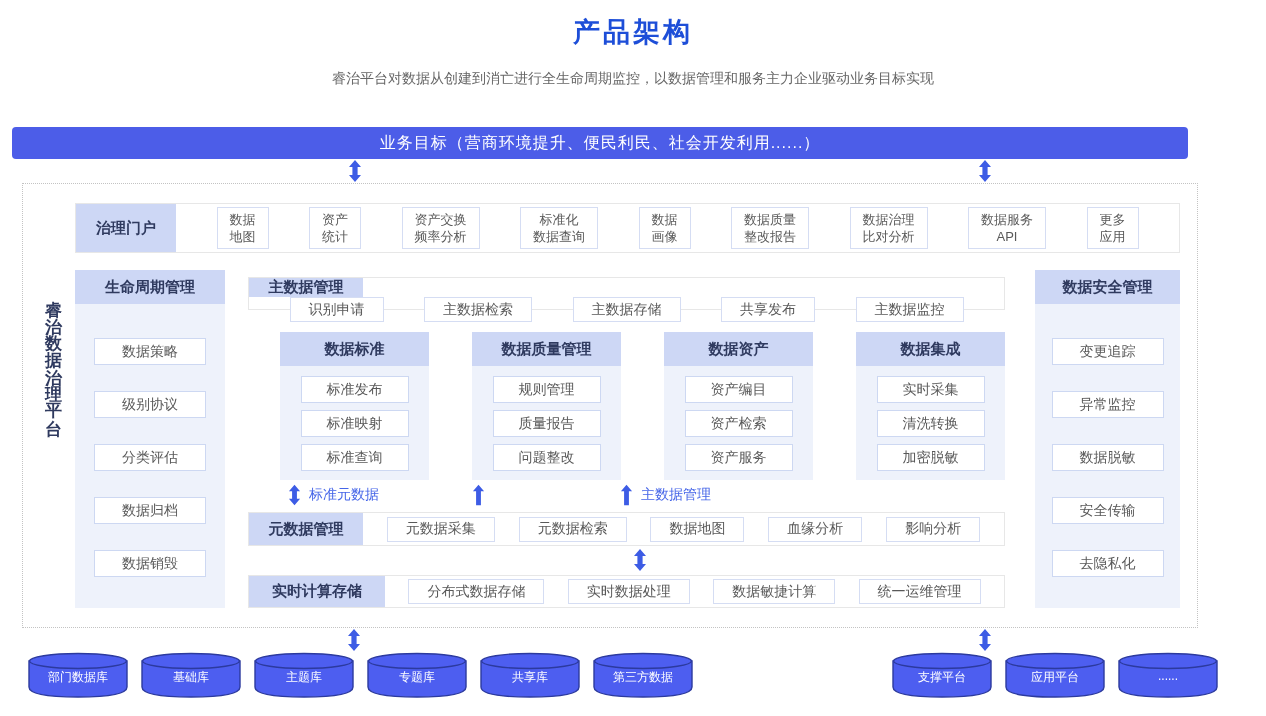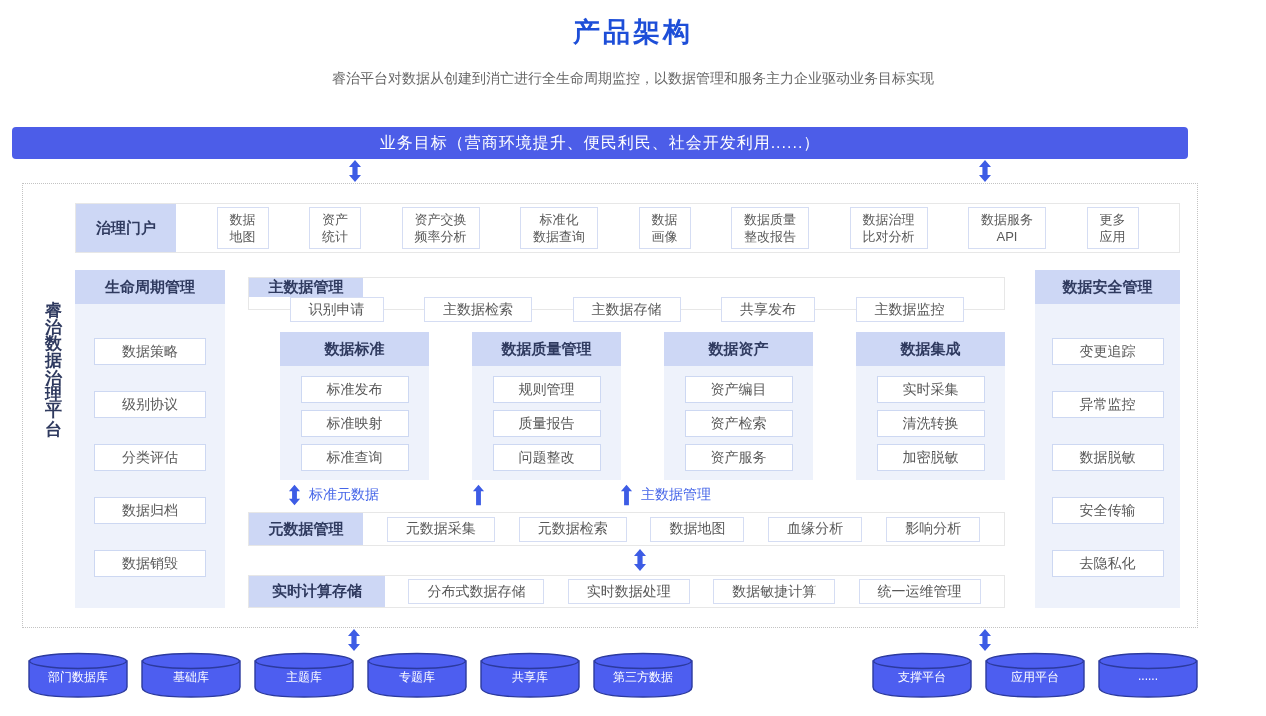--- a/index.html
+++ b/index.html
@@ -90,21 +90,21 @@
   #flow-0 { left:288px; } #flow-1 { left:450px;flex-direction:column; } #flow-2 { left:620px; }
   
   .arrow { position:absolute; }
   #arrow-top-1 { left:348px; top:160px; }
   #arrow-top-2 { left:978px; top:160px; }
   #arrow-mid   { left:633px; top:548px; }
   #arrow-bot-1 { left:347px; top:629px; }
   #arrow-bot-2 { left:978px; top:629px; }
   
   .cyl-group { position:absolute; top:652px; display:flex; gap:13px; }
-  #cyl-left { left:28px; } #cyl-right { left:836px;padding-left:36px; }
+  #cyl-left { left:28px; } #cyl-right { left:856px;padding-left:36px; }
   .cyl { position:relative; width:100px; height:46px; flex:none; }
   .cyl svg { position:absolute; left:0; top:0; }
   .cyl span {
     position:absolute; left:0; right:0; top:17px; text-align:center;
     color:#fff; font-size:12px;
   }
 </style>
 </head>
 <body>
 

